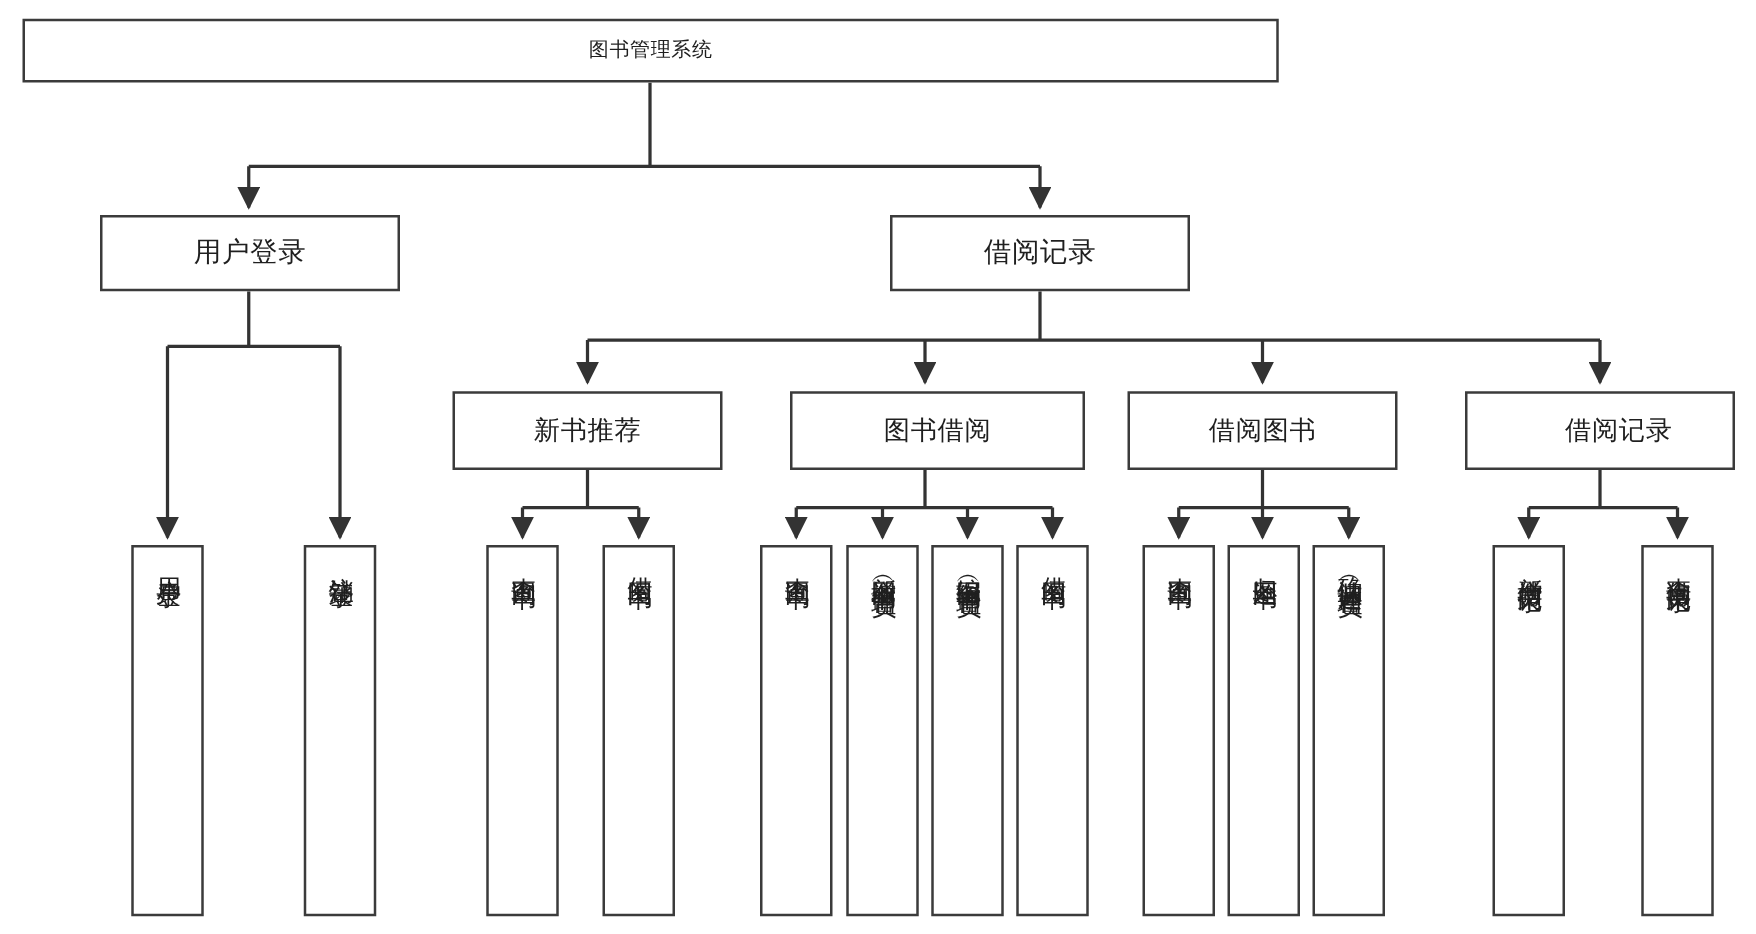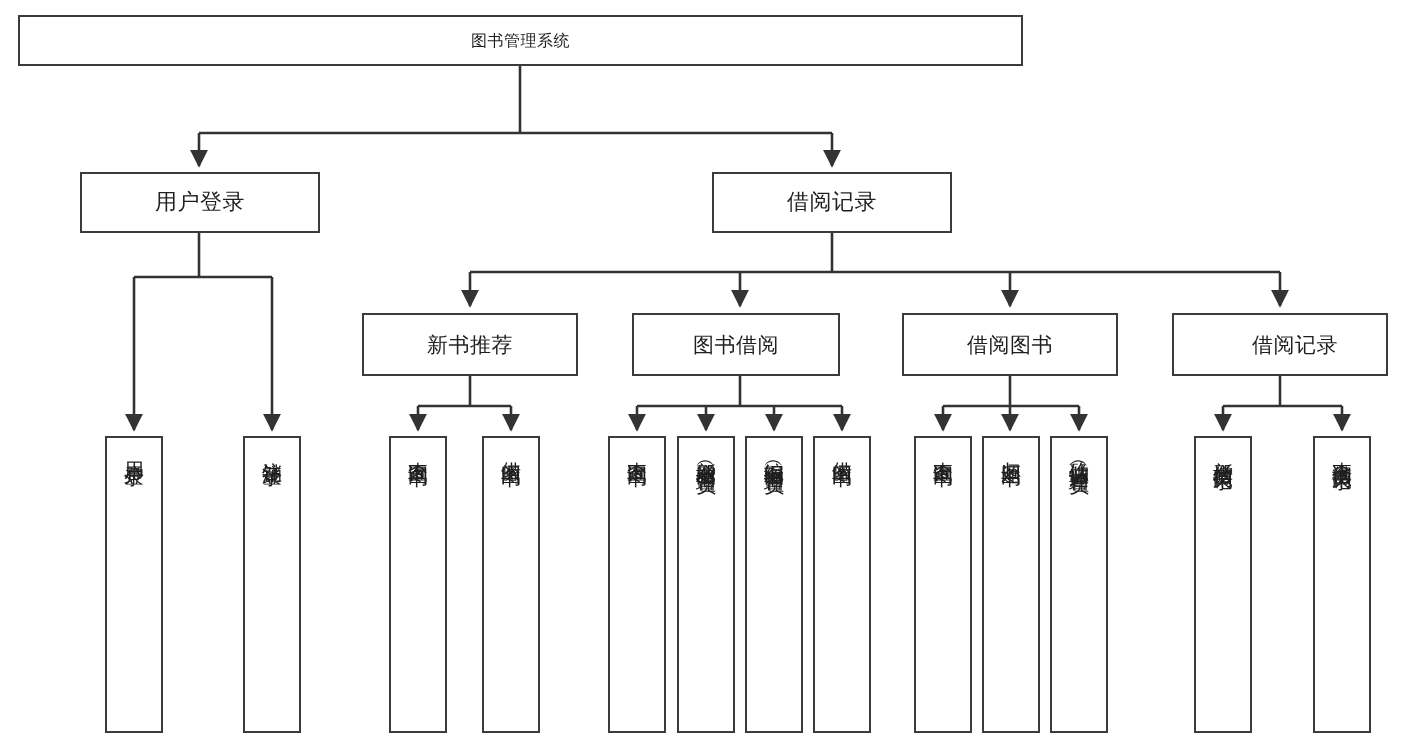--- a/index.html
+++ b/index.html
@@ -129,21 +129,21 @@
   <div class="node l1" style="left:80px; top:172px; width:240px; height:61px;">
     <span class="node-label">用户登录</span>
   </div>
   <div class="node l1" style="left:712px; top:172px; width:240px; height:61px;">
     <span class="node-label">借阅记录</span>
   </div>
 
   <div class="node l2" style="left:362px; top:313px; width:216px; height:63px;">
     <span class="node-label">新书推荐</span>
   </div>
-  <div class="node l2" style="left:632px; top:313px; width:208px; height:63px;text-align:right;">
+  <div class="node l2" style="left:632px; top:313px; width:236px; height:63px;text-align:right;">
     <span class="node-label">图书借阅</span>
   </div>
   <div class="node l2" style="left:902px; top:313px; width:216px; height:63px;">
     <span class="node-label">借阅图书</span>
   </div>
   <div class="node l2" style="left:1172px; top:313px; width:216px; height:63px;padding-left:30px;">
     <span class="node-label">借阅记录</span>
   </div>
 
   <div class="node leaf" style="left:105px; top:436px; width:58px; height:297px;">

